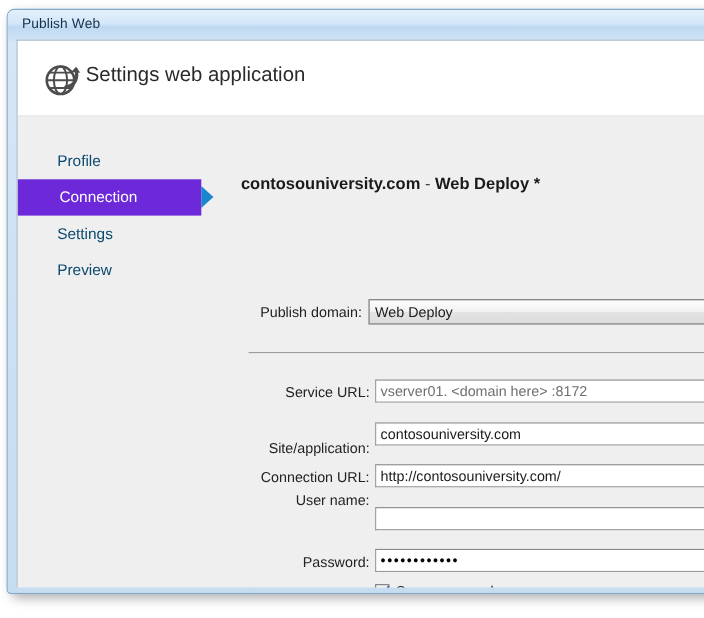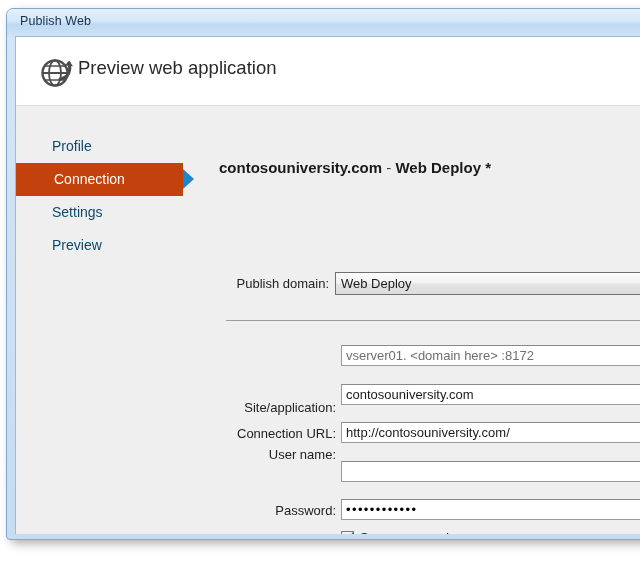--- a/index.html
+++ b/index.html
@@ -125,21 +125,21 @@
     position: relative;
     height: 33px;
     line-height: 33px;
     padding-left: 36px;
     font-size: 14px;
     color: #0c4a6e;
     white-space: nowrap;
     box-sizing: border-box;
   }
   .nav-item.active {
-    background: #c2410c;
+    background: #6d28d9;
     color: #ffffff;
     width: 167px;
     padding-left: 38px;
   }
   .nav-item.active::after {
     content: "";
     position: absolute;
     right: -11px;
     top: 6px;
     width: 0; height: 0;
@@ -276,21 +276,21 @@
           <svg width="40" height="40" viewBox="0 0 40 40">
             <circle cx="17" cy="21" r="12.5" fill="none" stroke="#4d4d4d" stroke-width="2.4"></circle>
             <ellipse cx="17" cy="21" rx="6" ry="12.5" fill="none" stroke="#4d4d4d" stroke-width="1.8"></ellipse>
             <line x1="4.5" y1="21" x2="29.5" y2="21" stroke="#4d4d4d" stroke-width="1.8"></line>
             <line x1="7" y1="14" x2="27" y2="14" stroke="#4d4d4d" stroke-width="1.6"></line>
             <line x1="7" y1="28" x2="27" y2="28" stroke="#4d4d4d" stroke-width="1.6"></line>
             <path d="M22 27 C31 26 33 18 31 11" fill="none" stroke="#4d4d4d" stroke-width="3.1" stroke-linecap="round"></path>
             <path d="M26.5 13.5 L31.2 8.8 L35 14.2 Z" fill="#4d4d4d"></path>
           </svg>
         </div>
-        <div id="page-title">Preview web application</div>
+        <div id="page-title">Settings web application</div>
       </div>
 
       <div id="page-body">
 
         <div id="sidebar">
           <div class="nav-item">
             <span>Profile</span>
           </div>
           <div class="nav-item active">
             <span>Connection</span>
@@ -307,20 +307,21 @@
 
           <div id="profile-heading">
             <span>contosouniversity.com</span><span class="sep"> - </span><span>Web Deploy</span><span> *</span>
           </div>
 
           <div class="field-label" style="left:133px; top:170px;">Publish domain:</div>
           <div id="publish-method-combo">Web Deploy</div>
 
           <div id="separator"></div>
 
+          <div class="field-label" style="left:140px; top:243px;">Service URL:</div>
           <div class="text-input muted" style="left:325px; top:239px; width:318px;" placeholder="">vserver01. &lt;domain here&gt; :8172</div>
 
           <div class="field-label" style="left:140px; top:282px;margin-top:12px;">Site/application:</div>
           <div class="text-input" style="left:325px; top:278px; width:318px;" placeholder="">contosouniversity.com</div>
 
           <div class="field-label" style="left:140px; top:320px;">Connection URL:</div>
           <div class="text-input" style="left:325px; top:316px; width:318px;" placeholder="">http://contosouniversity.com/</div>
 
           <div class="field-label" style="left:140px; top:341px;">User name:</div>
           <div class="text-input" style="left:325px; top:355px; width:318px;" placeholder=""></div>

